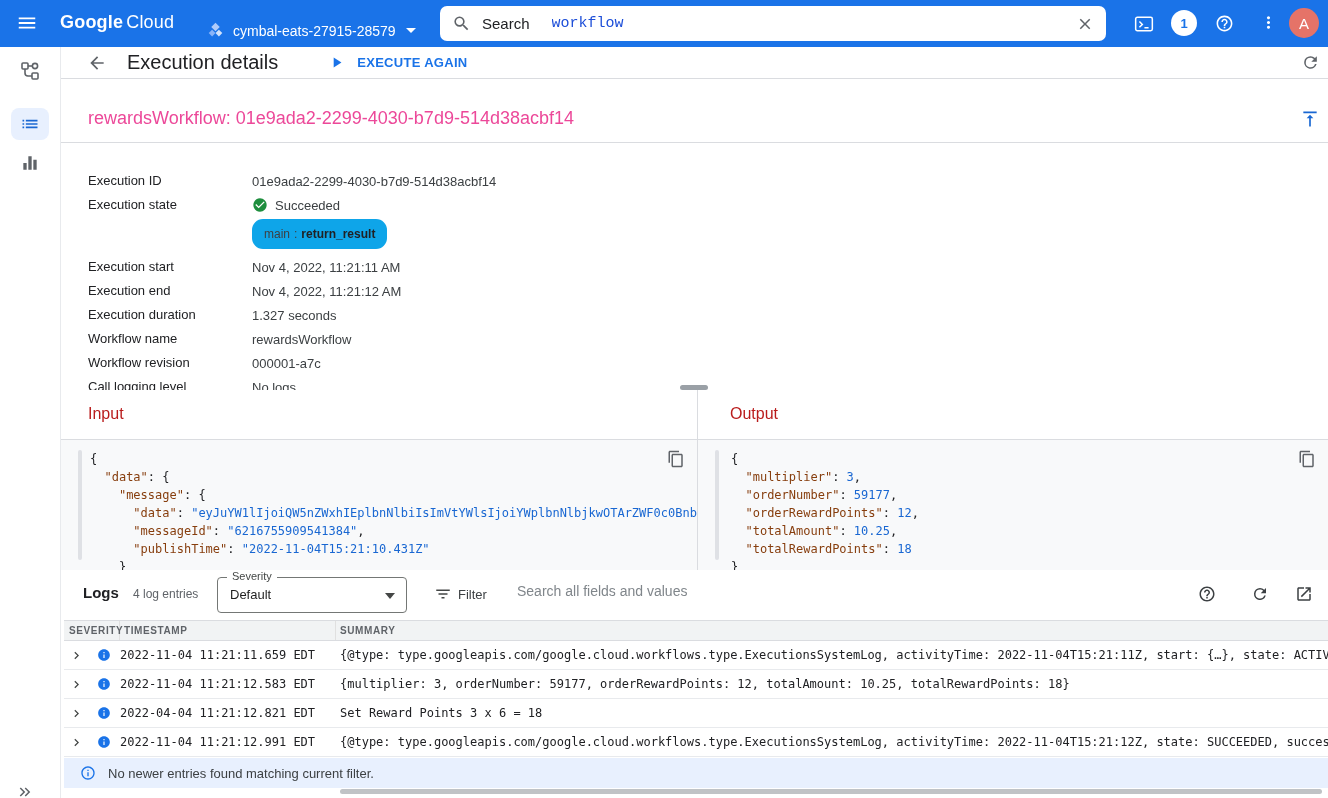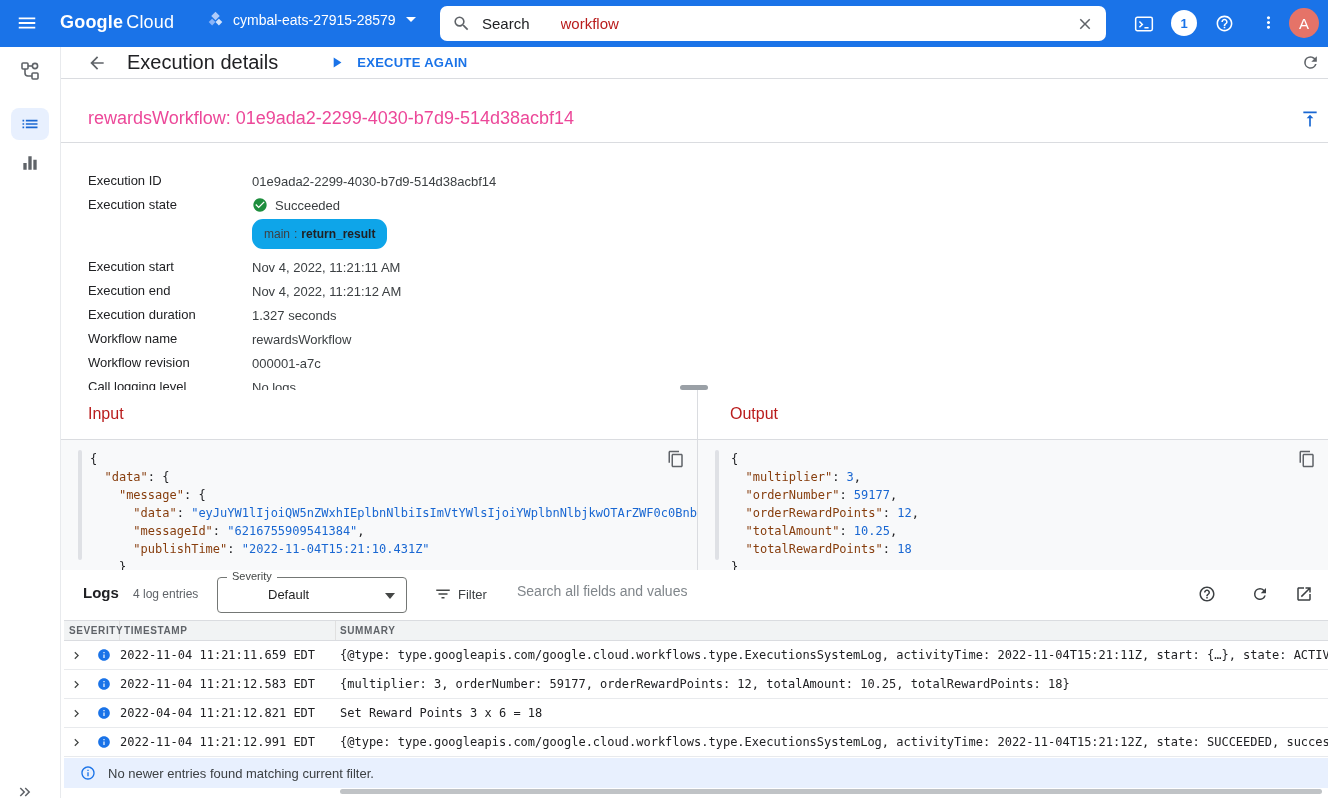--- a/index.html
+++ b/index.html
@@ -10,26 +10,26 @@
   }
   svg { display:block; }
   .icon-btn { background:none; border:none; padding:0; cursor:pointer; display:flex; align-items:center; justify-content:center; }
 
   
   .topbar { position:absolute; top:0; left:0; right:0; height:47px; background:#1a73e8; z-index:10; }
   .tb-menu { position:absolute; left:16px; top:12px; }
   .tb-logo { position:absolute; left:60px; top:12px; color:#fff; font-size:18px; letter-spacing:.2px; cursor:pointer; white-space:nowrap; }
   .logo-g { font-weight:600; }
   .logo-c { font-weight:400; margin-left:3px; }
-  .tb-project { position:absolute; left:207px; top:11px; display:flex; align-items:center; color:#fff; font-size:14px; cursor:pointer;text-align:right; }
+  .tb-project { position:absolute; left:207px; top:22px; display:flex; align-items:center; color:#fff; font-size:14px; cursor:pointer;text-align:right; }
   .proj-name { margin-left:9px; }
   .caret-down { width:0; height:0; border-left:5px solid transparent; border-right:5px solid transparent; border-top:5px solid #fff; margin-left:10px; }
   .tb-search { position:absolute; left:440px; top:6px; width:666px; height:35px; background:#fff; border-radius:7px; display:flex; align-items:center; padding:0 12px; }
   .search-label { font-size:15px; color:#202124; margin-left:11px; }
-  .search-input { border:none; outline:none; font-size:15px; color:#b91c1c; margin-left:31px; flex:1; background:transparent; font-family:Liberation Sans, sans-serif; }
+  .search-input { border:none; outline:none; font-size:15px; color:#1d4ed8; margin-left:22px; flex:1; background:transparent; font-family:Liberation Mono, monospace; }
   .tb-shell { position:absolute; left:1134px; top:14px; }
   .tb-notif { position:absolute; left:1171px; top:10px; width:26px; height:26px; border-radius:50%; background:#fff; color:#1a73e8; font-size:13px; font-weight:700; display:flex; align-items:center; justify-content:center; cursor:pointer; }
   .tb-help { position:absolute; left:1215px; top:14px; }
   .tb-more { position:absolute; left:1259px; top:13px; }
   .tb-avatar { position:absolute; left:1289px; top:8px; width:30px; height:30px; border-radius:50%; background:#e57368; color:#fff; font-size:15px; font-weight:500; display:flex; align-items:center; justify-content:center; cursor:pointer; }
 
   
   .sidebar { position:absolute; left:0; top:47px; bottom:0; width:61px; background:#fff; border-right:1px solid #e8eaed; z-index:5; }
   .sb-item { position:absolute; left:50%; transform:translateX(-50%); cursor:pointer; display:flex; align-items:center; justify-content:center; }
   .sb-1 { top:14px; }
@@ -84,21 +84,21 @@
   .tok-n { color:#1967d2; }
   .copy-btn { position:absolute; right:12px; top:10px; }
   .code-scroll { position:absolute; left:17px; top:10px; width:4px; height:110px; background:#dfe1e5; border-radius:2px; }
 
   
   .logsbar { position:absolute; left:61px; right:0; top:570px; height:50px; background:#fff; }
   .logs-title { position:absolute; left:22px; top:14px; font-size:15px; font-weight:600; color:#202124; }
   .logs-count { position:absolute; left:72px; top:17px; font-size:12px; color:#5f6368; }
   .sev-box { position:absolute; left:156px; top:7px; width:190px; height:36px; border:1px solid #747775; border-radius:4px; cursor:pointer; }
   .sev-label { position:absolute; top:-8px; left:9px; background:#fff; padding:0 5px; font-size:11px; color:#444746; }
-  .sev-value { position:absolute; left:12px; top:9px; font-size:13px; color:#1f1f1f;margin-left:38px; }
+  .sev-value { position:absolute; left:12px; top:9px; font-size:13px; color:#1f1f1f; }
   .sev-caret { position:absolute; right:11px; top:15px; width:0; height:0; border-left:5px solid transparent; border-right:5px solid transparent; border-top:6px solid #444746; }
   .filter-group { position:absolute; left:373px; top:15px; display:flex; align-items:center; gap:6px; cursor:pointer; }
   .filter-label { font-size:13px; color:#3c4043; }
   .logs-search { position:absolute; left:456px; top:13px; width:430px; border:none; outline:none; font-size:14px; color:#202124; background:transparent; font-family:"Liberation Sans",sans-serif; }
   .logs-search::placeholder { color:#80868b; opacity:1; }
   .lb-help { position:absolute; right:112px; top:15px; }
   .lb-refresh { position:absolute; right:59px; top:15px; }
   .lb-open { position:absolute; right:15px; top:15px; }
 
   

